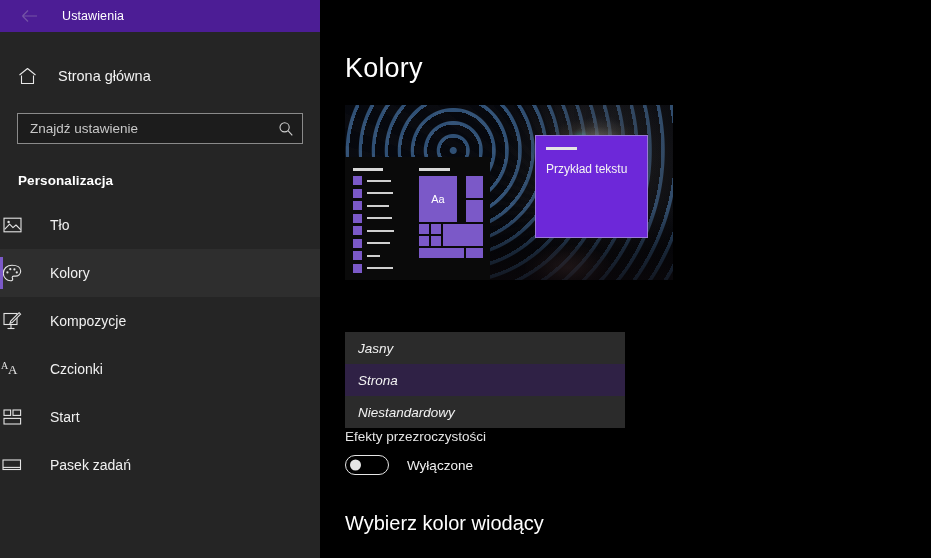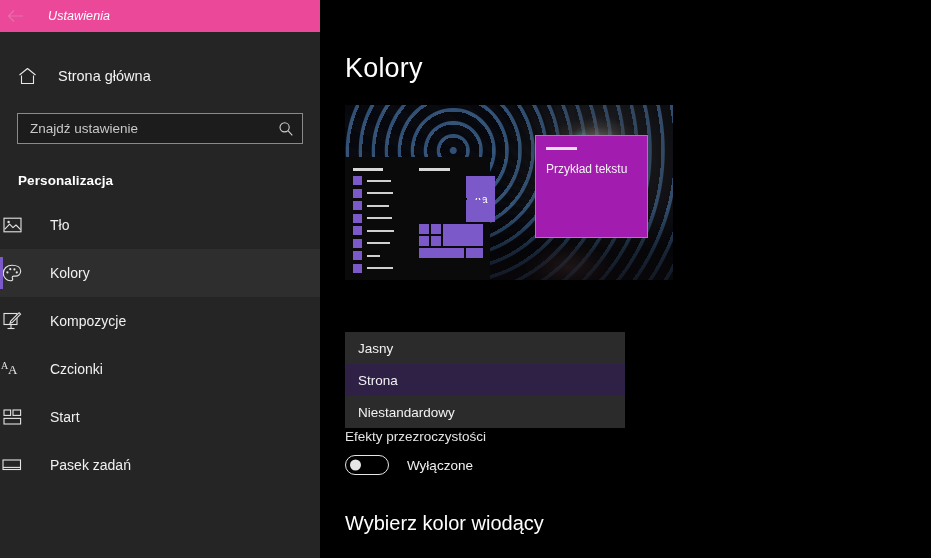--- a/index.html
+++ b/index.html
@@ -21,22 +21,22 @@
     width: 320px;
     height: 558px;
     background: #252525;
     position: relative;
     flex: 0 0 320px;
   }
   .titlebar {
     height: 32px;
     display: flex;
     align-items: center;
-    background: #ec4899;
-    font-style: italic;
+    padding-left: 14px;
+    background: #4c1d95;
   }
   .back-btn {
     width: 30px; height: 24px;
     display: flex; align-items: center; justify-content: center;
     opacity: 0.30;
   }
   .back-btn svg { display: block; }
   .app-title {
     font-size: 12.5px;
     color: #ffffff;
@@ -194,40 +194,40 @@
   .sm-row { display: flex; align-items: center; margin-bottom: 3.5px; }
   .sm-sq { width: 9px; height: 9px; background: #7b59c8; flex: 0 0 9px; }
   .sm-line { height: 2px; background: #d0d0d0; margin-left: 5px; }
   .sm-right {
     position: absolute; left: 74px; top: 11px; width: 64px;
   }
   .sm-bar-top2 { width: 31px; height: 3px; background: #d8d8d8; margin-bottom: 5px; }
   .tiles { position: relative; width: 64px; height: 88px; }
   .tile { position: absolute; background: #7b59c8; }
   .tile-aa {
-    left: 0; top: 0; width: 28px; height: 46px;
+    left: 0; top: 0; width: 38px; height: 46px;
     display: flex; align-items: center; justify-content: center;
-    color: #ffffff; font-size: 11px; margin-left: 48px;
+    color: #ffffff; font-size: 11px;
   }
   .tile-r1 { left: 47px; top: 0; width: 17px; height: 22px; }
   .tile-r2 { left: 47px; top: 24px; width: 17px; height: 22px; }
   .tile-s1 { left: 0; top: 48px; width: 10px; height: 10px; }
   .tile-s2 { left: 12px; top: 48px; width: 10px; height: 10px; }
   .tile-s3 { left: 0; top: 60px; width: 10px; height: 10px; }
   .tile-s4 { left: 12px; top: 60px; width: 10px; height: 10px; }
   .tile-w1 { left: 24px; top: 48px; width: 40px; height: 22px; }
   .tile-b1 { left: 0; top: 72px; width: 45px; height: 10px; }
   .tile-b2 { left: 47px; top: 72px; width: 17px; height: 10px; }
 
   
   .samplewin {
     position: absolute;
     left: 190px; top: 30px;
     width: 113px; height: 103px;
-    background: #a21caf;
+    background: #6d28d9;
     border: 1px solid #9b79d8;
   }
   .sw-bar {
     position: absolute; left: 10px; top: 11px;
     width: 31px; height: 3px; background: #e4e4e4;
   }
   .sw-text {
     position: absolute; left: 10px; top: 26px;
     color: #f4f4f4;
     font-size: 12px;
@@ -242,20 +242,21 @@
     z-index: 40;
     box-shadow: 0 2px 6px rgba(0,0,0,0.6);
   }
   .dd-item {
     height: 32px;
     display: flex;
     align-items: center;
     padding-left: 13px;
     font-size: 13.5px;
     color: #f2f2f2;
+    font-style: italic;
   }
   .dd-item.selected { background: #2f2145; }
 
   
   .tr-label {
     position: absolute;
     left: 25px; top: 429px;
     font-size: 13.5px;
     color: #e8e8e8;
     z-index: 5;

